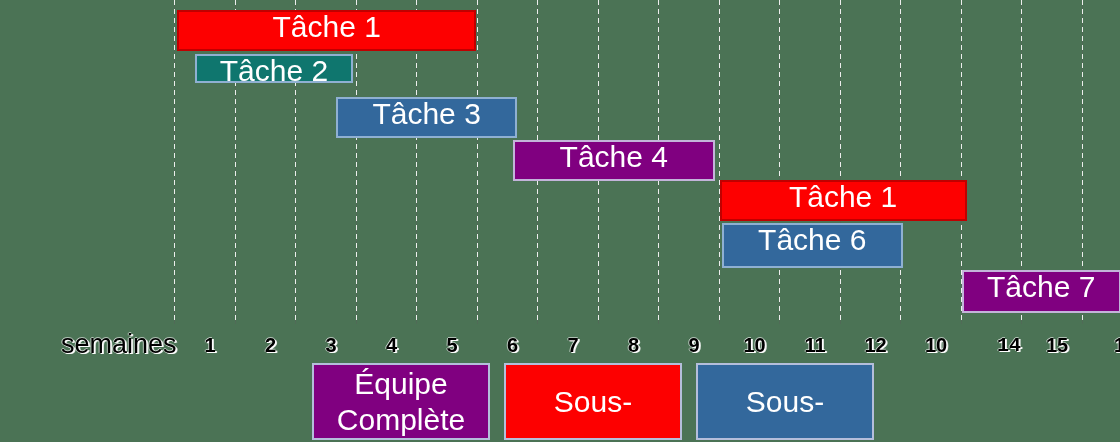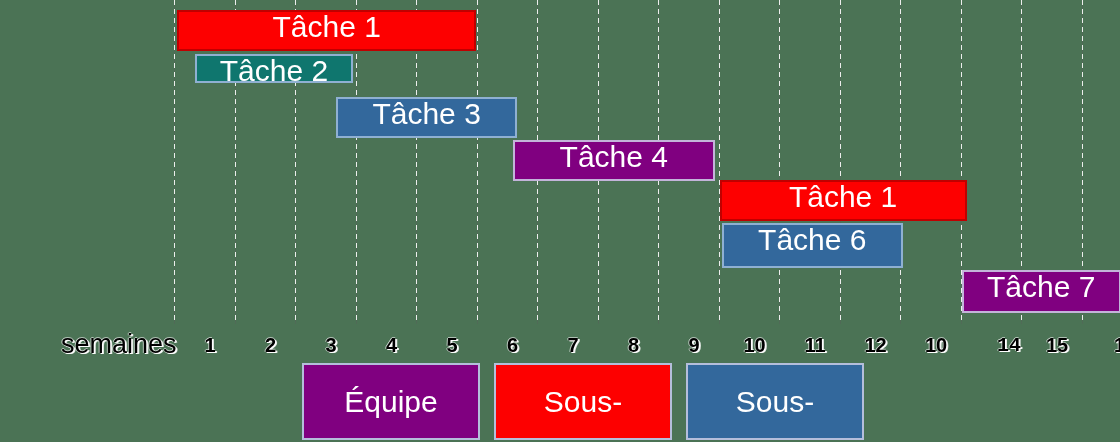--- a/index.html
+++ b/index.html
@@ -53,21 +53,21 @@
     transform: translateX(-50%);
     font-size: 20px;
     font-weight: bold;
     color: #000000;
     text-shadow: 1px 1px 0 #ffffff, 2px 1px 0 rgba(255,255,255,0.85),
                  -1px 0 0 rgba(255,255,255,0.55), 0 -1px 0 rgba(255,255,255,0.55);
   }
 
   .legend {
     position: absolute;
-    left: 302px;
+    left: 312px;
     top: 363px;
     display: flex;
     gap: 14px;
     z-index: 2;
   }
   .legend-box {
     box-sizing: border-box;
     width: 178px;
     height: 77px;
     display: flex;
@@ -140,20 +140,21 @@
       <span class="week-tick" style="left: 779px; text-align: center;">11</span>
       <span class="week-tick" style="left: 839.5px;">12</span>
       <span class="week-tick" style="left: 900px;">10</span>
       <span class="week-tick" style="left: 973px; font-family: Liberation Mono, monospace;">14</span>
       <span class="week-tick" style="left: 1021px;">15</span>
       <span class="week-tick" style="left: 1089px; text-align: center;">16</span>
     </div>
   <div class="legend" id="legend-layer">
       <div class="legend-box" style="background: rgb(128, 0, 128); border: 2px solid rgb(181, 190, 219);">
         <span>Équipe</span>
+        <span>Complète</span>
       </div>
       <div class="legend-box" style="background: rgb(253, 0, 0); border: 2px solid rgb(181, 190, 219);">
         <span>Sous-</span>
       </div>
       <div class="legend-box" style="background: rgb(51, 104, 156); border: 2px solid rgb(181, 190, 219);">
         <span>Sous-</span>
       </div>
     </div>
 </div>
 

